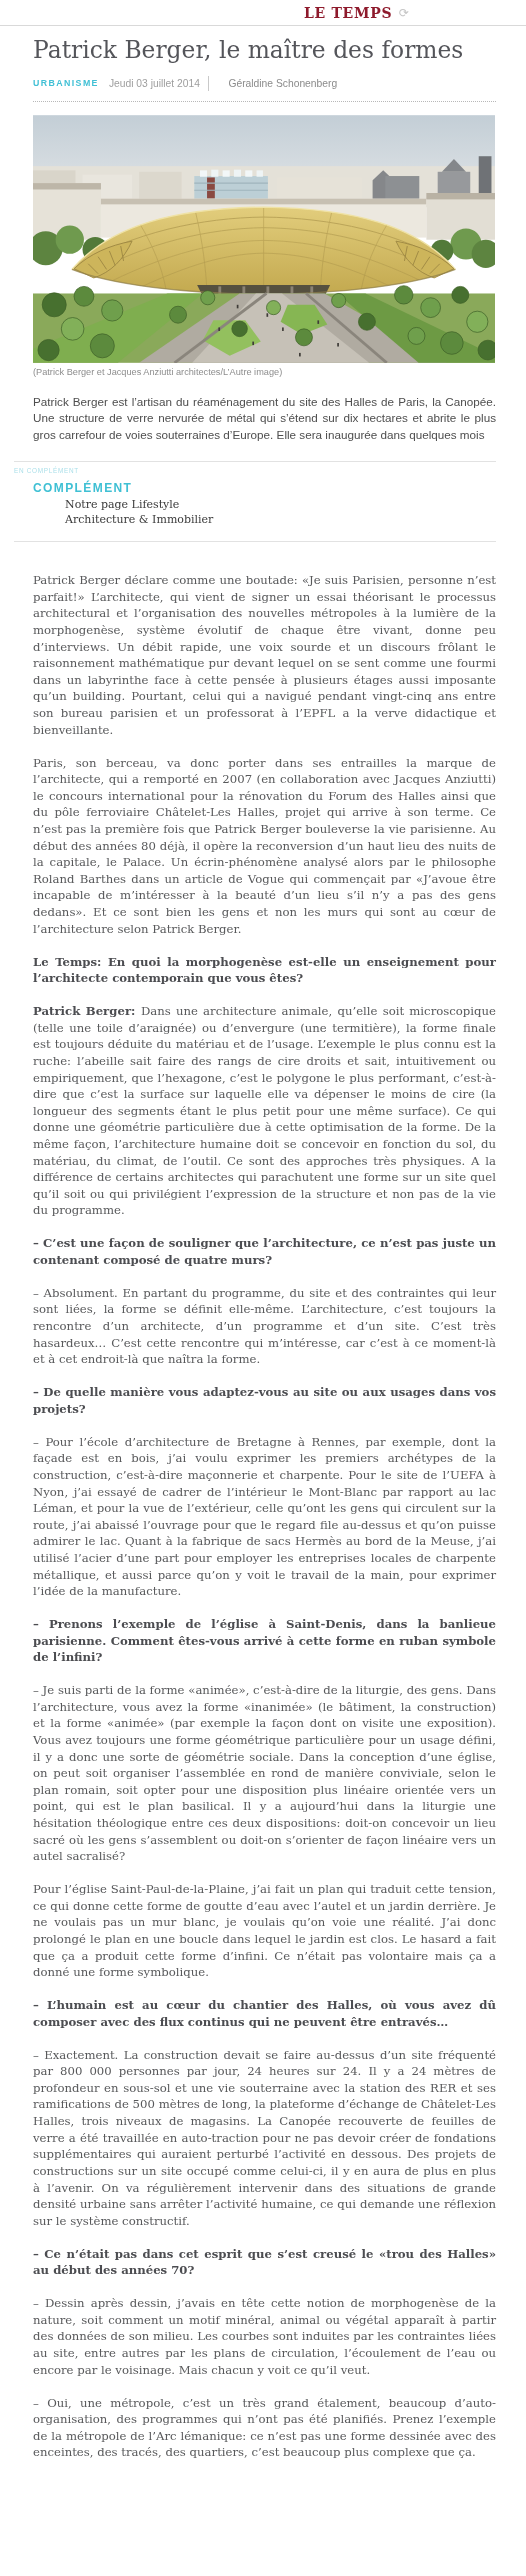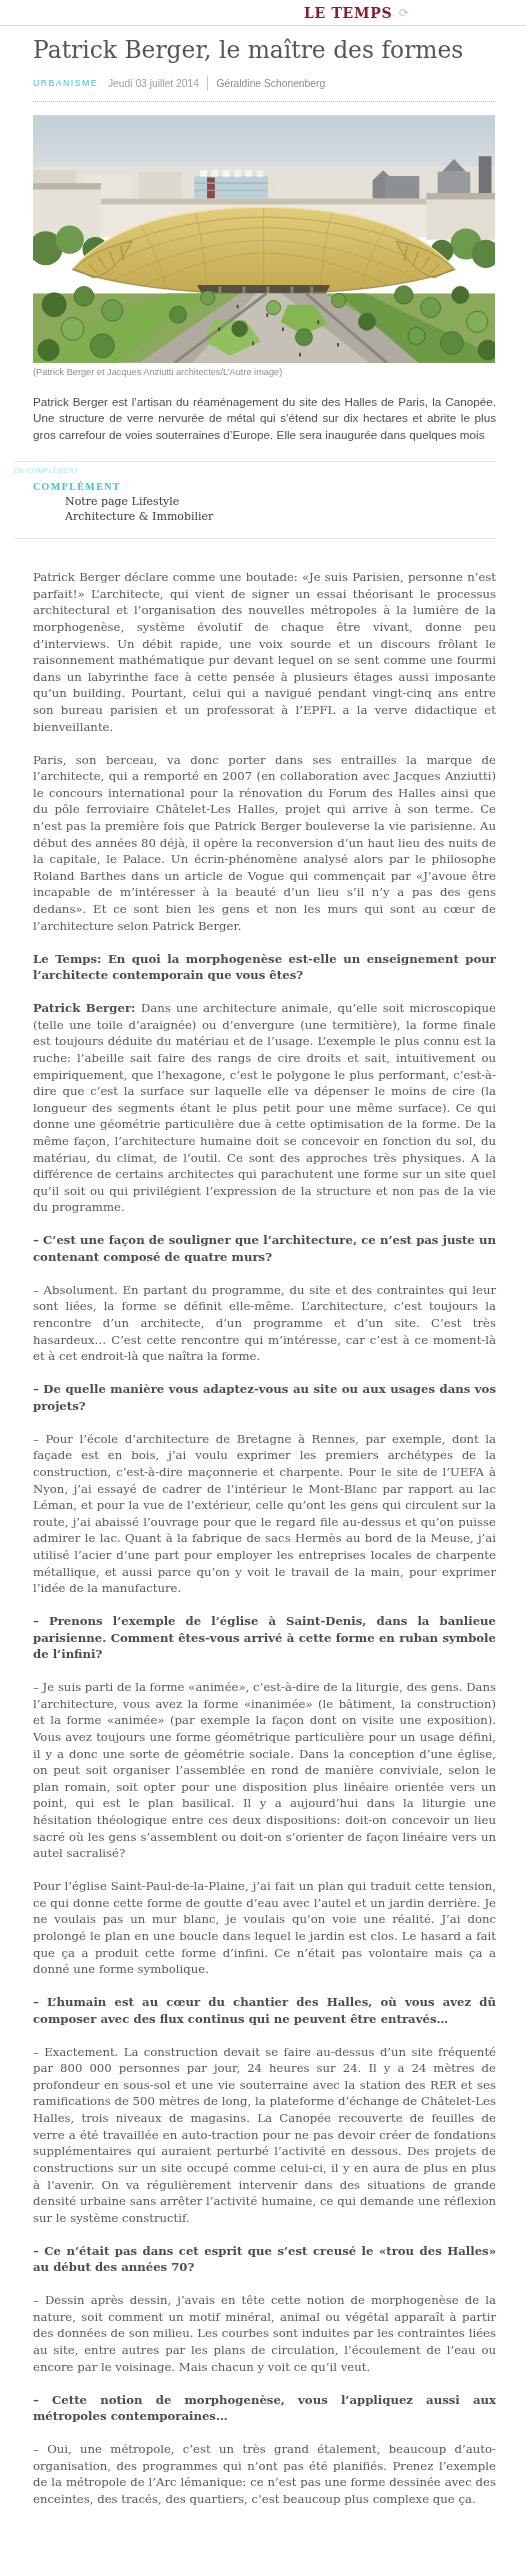--- a/index.html
+++ b/index.html
@@ -10,42 +10,42 @@
   .masthead-logo{position:absolute;left:304px;top:5px;font-family:"DejaVu Serif",serif;
     font-weight:bold;font-size:14px;letter-spacing:0.7px;color:#8e1a2c;text-decoration:none;}
   .reload-icon{position:absolute;left:399px;top:5.7px;font-size:12px;color:#c6c6c6;
     font-family:"DejaVu Sans",sans-serif;cursor:pointer;}
 
   
   .page{padding:0 31px 0 33px;}
   h1.article-title{margin:8.5px 0 10px 0;font-weight:normal;font-size:23.4px;line-height:1.33;
     color:#54555a;letter-spacing:0;}
   .byline{display:flex;align-items:center;font-family:"Liberation Sans",sans-serif;margin:2.8px 0 0 0;}
-  .category{color:#41c0d5;font-size:8.8px;font-weight:normal;letter-spacing:1.4px;text-decoration:none;}
+  .category{color:#41c0d5;font-size:8.8px;font-weight:bold;letter-spacing:1.4px;text-decoration:none;}
   .date{color:#9e9e9e;font-size:10.3px;margin-left:10px;}
-  .author{color:#8b8b8b;font-size:10.3px;margin-left:8.5px;padding-left:8px;
+  .author{color:#8b8b8b;font-size:10.3px;margin-left:8.5px;padding-left:19px;
     border-left:0.7px solid #c9c9c9;line-height:1.5;}
   .dotted-rule{border:none;border-top:0.7px dotted #b8b8b8;margin:10px 0 0 0;}
 
   
   figure{margin:12.7px 0 0 0;}
   .article-image{display:block;width:462px;height:248px;}
   figcaption{font-family:"Liberation Sans",sans-serif;font-size:9.2px;color:#8d8d8d;margin-top:4.2px;}
 
   
   .lead{font-family:"Liberation Sans",sans-serif;font-size:11.7px;line-height:1.4;color:#4e4e4e;
     text-align:justify;margin:17px 0 0 0;}
 
   
   .complement{margin:18.4px 0 0 -19px;border-top:0.7px solid #e2e2e2;border-bottom:0.7px solid #e2e2e2;
     padding:4.2px 0 14px 0;}
   .complement-kicker{font-family:"Liberation Sans",sans-serif;font-size:6.4px;letter-spacing:0.7px;
     color:#aadfe9;}
   .complement-inner{margin:7px 0 0 19px;}
-  .complement-label{font-family:Liberation Serif, serif;font-size:10px;font-weight:bold;
+  .complement-label{font-family:Liberation Sans, sans-serif;font-size:12px;font-weight:bold;
     letter-spacing:1.4px;color:#3fc0d4;}
   .complement-link{display:block;max-width:188px;margin-top:3.5px;font-size:11px;line-height:1.32;
     color:#3a3a3a;text-decoration:none;margin-left:32px;}
 
   
   .article-body{margin-top:30px;padding-bottom:40px;}
   .para{font-size:11.7px;line-height:1.42;text-align:justify;margin:0 0 16.3px 0;}
   .para.question{font-weight:bold;color:#4c4d51;}
   .para strong{color:#4c4d51;}
 </style>
@@ -230,18 +230,17 @@
       <p class="para normal">– Absolument. En partant du programme, du site et des contraintes qui leur sont liées, la forme se définit elle-même. L’architecture, c’est toujours la rencontre d’un architecte, d’un programme et d’un site. C’est très hasardeux… C’est cette rencontre qui m’intéresse, car c’est à ce moment-là et à cet endroit-là que naîtra la forme.</p>
       <p class="para question">– De quelle manière vous adaptez-vous au site ou aux usages dans vos projets?</p>
       <p class="para normal">– Pour l’école d’architecture de Bretagne à Rennes, par exemple, dont la façade est en bois, j’ai voulu exprimer les premiers archétypes de la construction, c’est-à-dire maçonnerie et charpente. Pour le site de l’UEFA à Nyon, j’ai essayé de cadrer de l’intérieur le Mont-Blanc par rapport au lac Léman, et pour la vue de l’extérieur, celle qu’ont les gens qui circulent sur la route, j’ai abaissé l’ouvrage pour que le regard file au-dessus et qu’on puisse admirer le lac. Quant à la fabrique de sacs Hermès au bord de la Meuse, j’ai utilisé l’acier d’une part pour employer les entreprises locales de charpente métallique, et aussi parce qu’on y voit le travail de la main, pour exprimer l’idée de la manufacture.</p>
       <p class="para question">– Prenons l’exemple de l’église à Saint-Denis, dans la banlieue parisienne. Comment êtes-vous arrivé à cette forme en ruban symbole de l’infini?</p>
       <p class="para normal">– Je suis parti de la forme «animée», c’est-à-dire de la liturgie, des gens. Dans l’architecture, vous avez la forme «inanimée» (le bâtiment, la construction) et la forme «animée» (par exemple la façon dont on visite une exposition). Vous avez toujours une forme géométrique particulière pour un usage défini, il y a donc une sorte de géométrie sociale. Dans la conception d’une église, on peut soit organiser l’assemblée en rond de manière conviviale, selon le plan romain, soit opter pour une disposition plus linéaire orientée vers un point, qui est le plan basilical. Il y a aujourd’hui dans la liturgie une hésitation théologique entre ces deux dispositions: doit-on concevoir un lieu sacré où les gens s’assemblent ou doit-on s’orienter de façon linéaire vers un autel sacralisé?</p>
       <p class="para normal">Pour l’église Saint-Paul-de-la-Plaine, j’ai fait un plan qui traduit cette tension, ce qui donne cette forme de goutte d’eau avec l’autel et un jardin derrière. Je ne voulais pas un mur blanc, je voulais qu’on voie une réalité. J’ai donc prolongé le plan en une boucle dans lequel le jardin est clos. Le hasard a fait que ça a produit cette forme d’infini. Ce n’était pas volontaire mais ça a donné une forme symbolique.</p>
       <p class="para question">– L’humain est au cœur du chantier des Halles, où vous avez dû composer avec des flux continus qui ne peuvent être entravés…</p>
       <p class="para normal">– Exactement. La construction devait se faire au-dessus d’un site fréquenté par 800 000 personnes par jour, 24 heures sur 24. Il y a 24 mètres de profondeur en sous-sol et une vie souterraine avec la station des RER et ses ramifications de 500 mètres de long, la plateforme d’échange de Châtelet-Les Halles, trois niveaux de magasins. La Canopée recouverte de feuilles de verre a été travaillée en auto-traction pour ne pas devoir créer de fondations supplémentaires qui auraient perturbé l’activité en dessous. Des projets de constructions sur un site occupé comme celui-ci, il y en aura de plus en plus à l’avenir. On va régulièrement intervenir dans des situations de grande densité urbaine sans arrêter l’activité humaine, ce qui demande une réflexion sur le système constructif.</p>
       <p class="para question">– Ce n’était pas dans cet esprit que s’est creusé le «trou des Halles» au début des années 70?</p>
       <p class="para normal">– Dessin après dessin, j’avais en tête cette notion de morphogenèse de la nature, soit comment un motif minéral, animal ou végétal apparaît à partir des données de son milieu. Les courbes sont induites par les contraintes liées au site, entre autres par les plans de circulation, l’écoulement de l’eau ou encore par le voisinage. Mais chacun y voit ce qu’il veut.</p>
-      <p class="para question">– Cette notion de morphogenèse, vous l’appliquez aussi aux métropoles contemporaines…</p>
       <p class="para normal">– Oui, une métropole, c’est un très grand étalement, beaucoup d’auto-organisation, des programmes qui n’ont pas été planifiés. Prenez l’exemple de la métropole de l’Arc lémanique: ce n’est pas une forme dessinée avec des enceintes, des tracés, des quartiers, c’est beaucoup plus complexe que ça.</p>
     </div>
 
 </div>
 
 
 </body></html>

